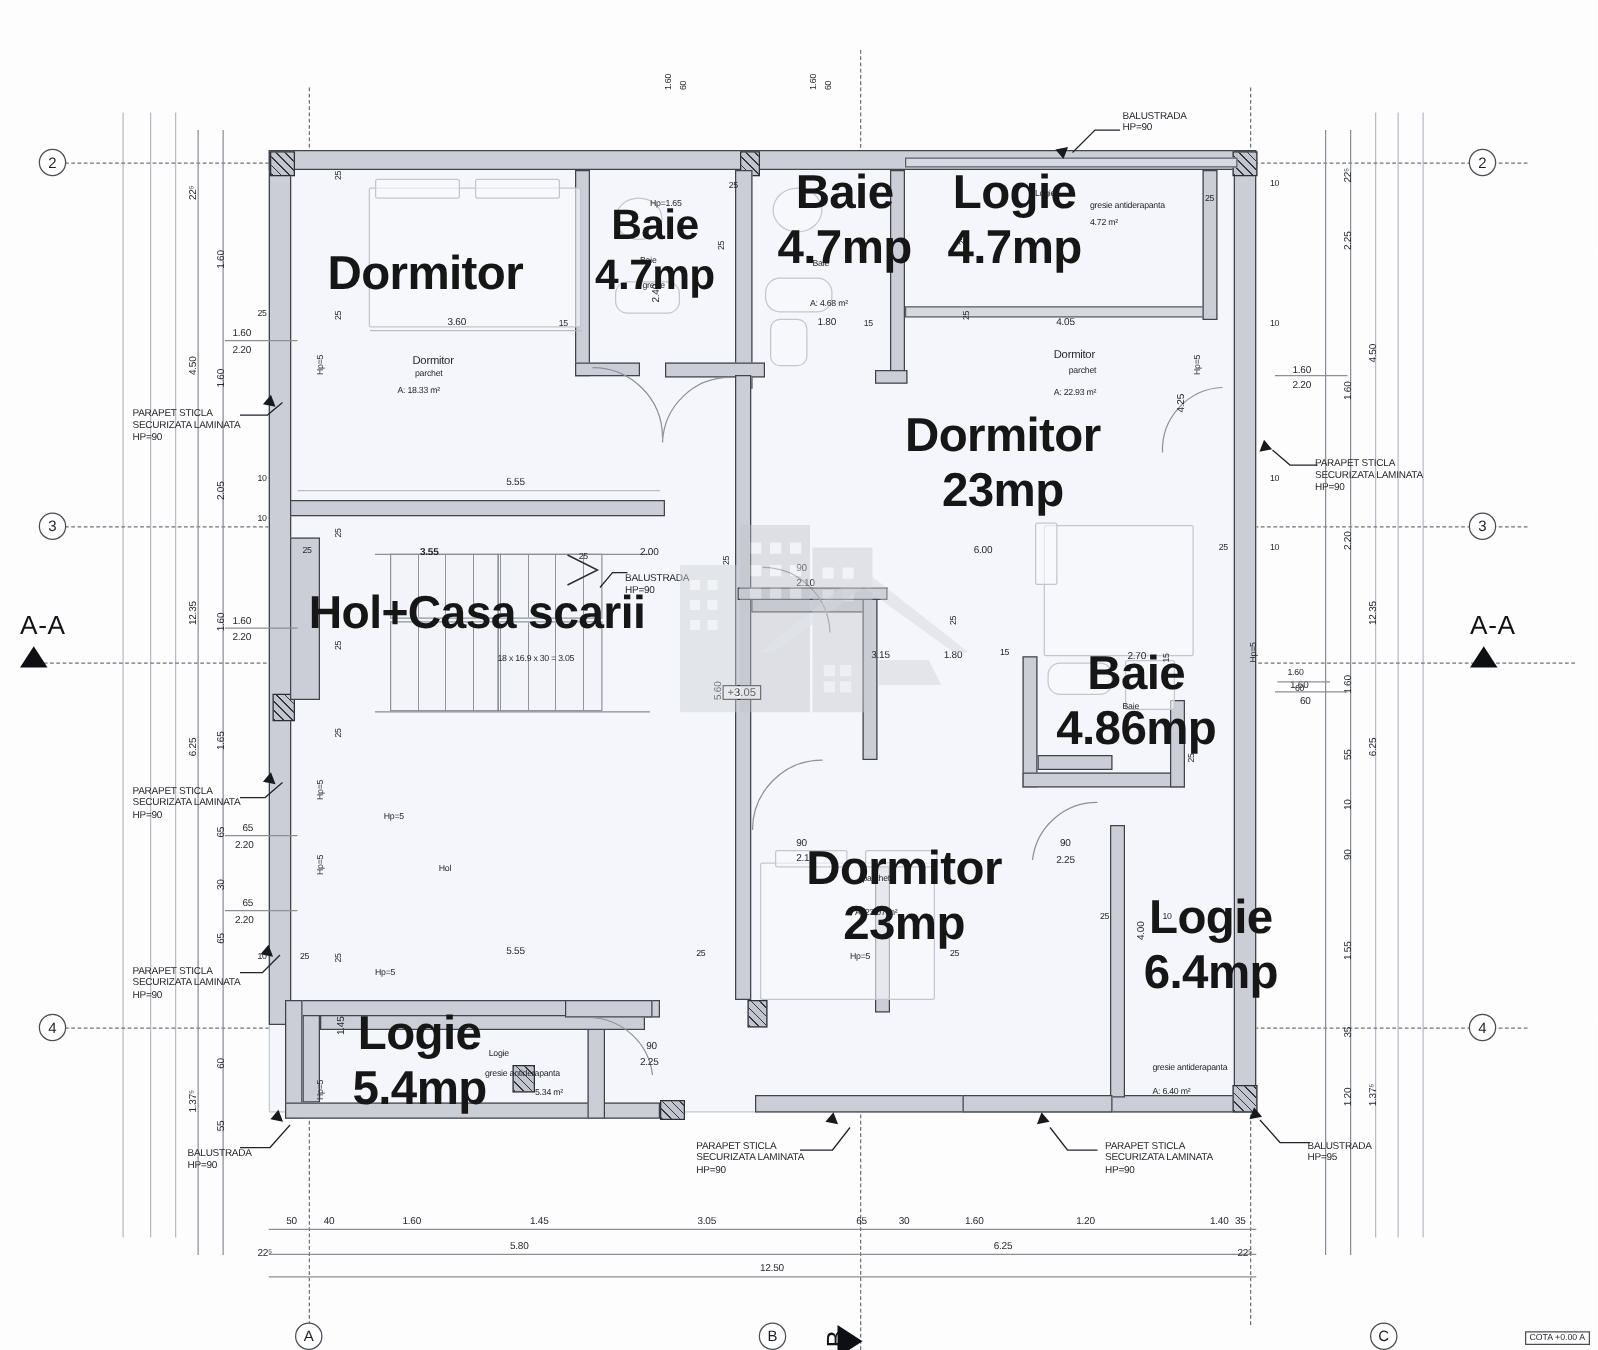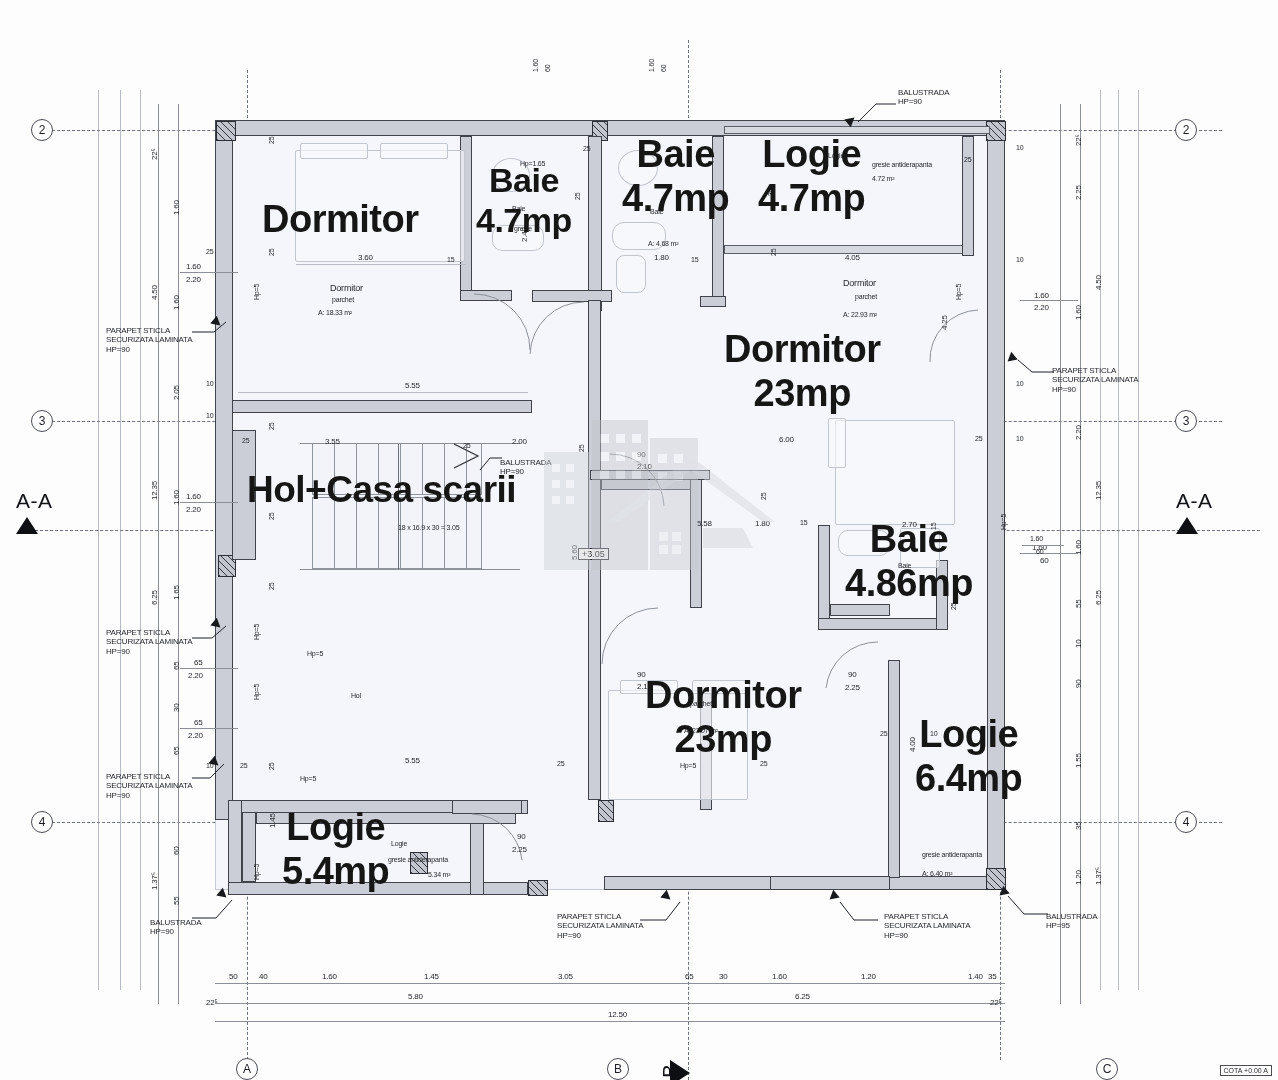--- a/index.html
+++ b/index.html
@@ -452,22 +452,22 @@
 
   <div class="hline light" style="left:296px; top:264px; width:170px;"></div>
   <div class="cad" style="left:358px; top:253px;">3.60</div>
   <div class="hline light" style="left:238px; top:392px; width:290px;"></div>
   <div class="cad" style="left:405px; top:381px;">5.55</div>
   <div class="cad" style="left:654px; top:253px;">1.80</div>
   <div class="cad" style="left:845px; top:253px;">4.05</div>
   <div class="cad" style="left:779px; top:435px;">6.00</div>
   <div class="cad rot90" style="left:940px; top:330px;">4.25</div>
   <div class="cad" style="left:512px; top:437px;">2.00</div>
-  <div class="cad" style="left:325px; top:437px;">3.55</div>
-  <div class="cad" style="left:697px; top:519px;">5.58</div>
+  <div class="cad" style="left:336px; top:437px;font-weight:bold;">3.55</div>
+  <div class="cad" style="left:697px; top:519px;">3.15</div>
   <div class="cad" style="left:902px; top:520px;">2.70</div>
   <div class="cad rot90" style="left:570px; top:560px;">5.60</div>
   <div class="cad" style="left:405px; top:756px;">5.55</div>
   <div class="cad rot90" style="left:268px; top:828px;">1.45</div>
   <div class="cad rot90" style="left:908px; top:752px;">4.00</div>
   <div class="cad" style="left:512px; top:845px;">2.25</div>
   <div class="cad" style="left:845px; top:683px;">2.25</div>
   <div class="cad" style="left:848px; top:670px;">90</div>
   <div class="cad" style="left:517px; top:832px;">90</div>
   <div class="cad" style="left:637px; top:450px;">90</div>

